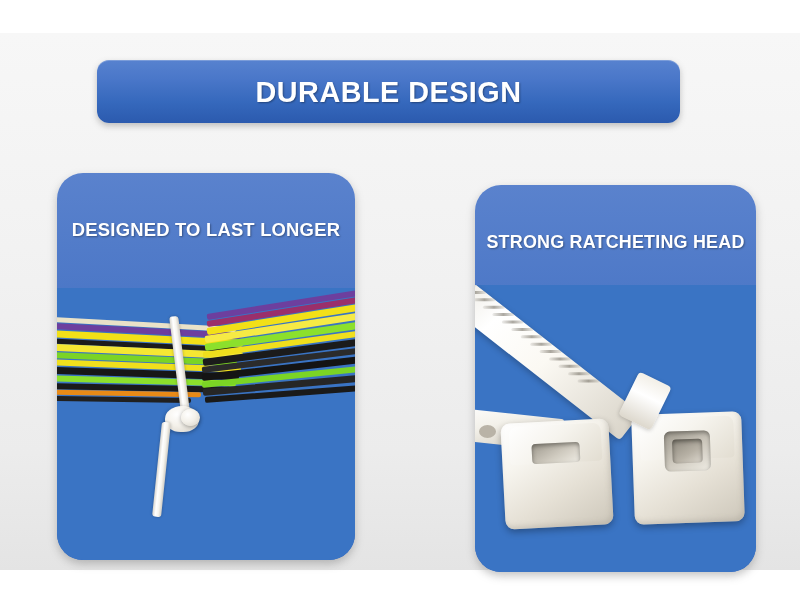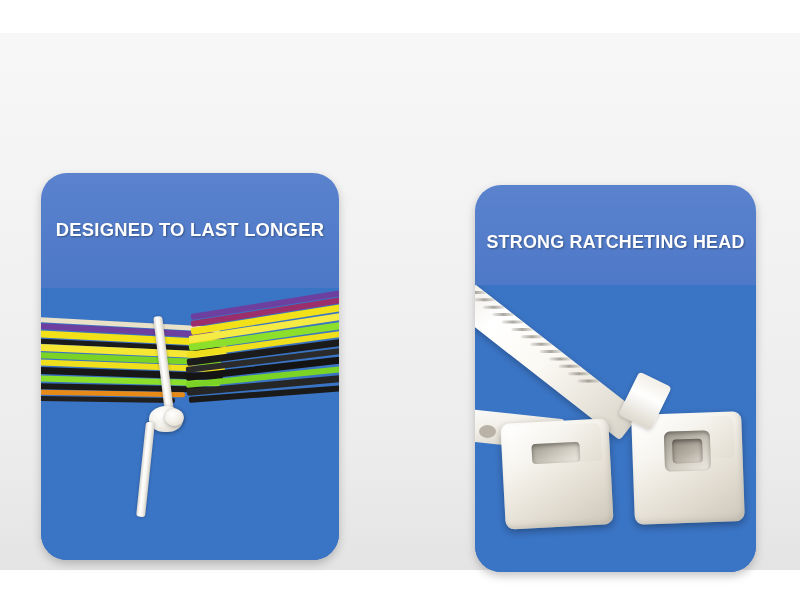--- a/index.html
+++ b/index.html
@@ -35,21 +35,21 @@
     transform:scaleX(.96);
   }
 
   
   .panel{
     position:absolute;top:173px;height:387px;
     border-radius:26px;overflow:hidden;
     background:linear-gradient(180deg,#5a82cd 0%,#4a76c6 35%,#3568bd 72%,#2c5cb1 100%);
     box-shadow:0 4px 9px rgba(110,110,110,.40);
   }
-  .panel-left{left:41px;width:298px;}
+  .panel-left{left:57px;width:298px;}
   .panel-right{left:475px;width:281px;margin-top:12px;}
 
   .panel-title{
     position:absolute;left:0;top:46px;width:100%;
     text-align:center;
     color:#ffffff;font-size:19px;font-weight:bold;letter-spacing:.2px;
     text-shadow:1px 1px 2px rgba(0,0,0,.35);
     transform:scaleX(.97);
     z-index:5;
   }
@@ -115,20 +115,23 @@
 </style>
 </head>
 <body>
 
 <div class="stage">
 
   <div class="bg-band"></div>
   <div class="bg-top"></div>
   <div class="bg-bottom"></div>
 
+  <div class="banner">
+    <span class="banner-title">DURABLE DESIGN</span>
+  </div>
 
   <div class="panel panel-left">
 
     <div class="panel-title">DESIGNED TO LAST LONGER</div>
 
     <div class="photo-left">
 
       <div class="wire" style="left:-6px;top:34px;width:185px;height:5px;background:#e9e2c8;transform:rotate(3.2deg);"></div>
       <div class="wire" style="left:-6px;top:40px;width:190px;height:6px;background:#6d3f9e;transform:rotate(3.0deg);"></div>
       <div class="wire" style="left:-6px;top:47px;width:192px;height:7px;background:#f2e018;transform:rotate(2.9deg);"></div>

